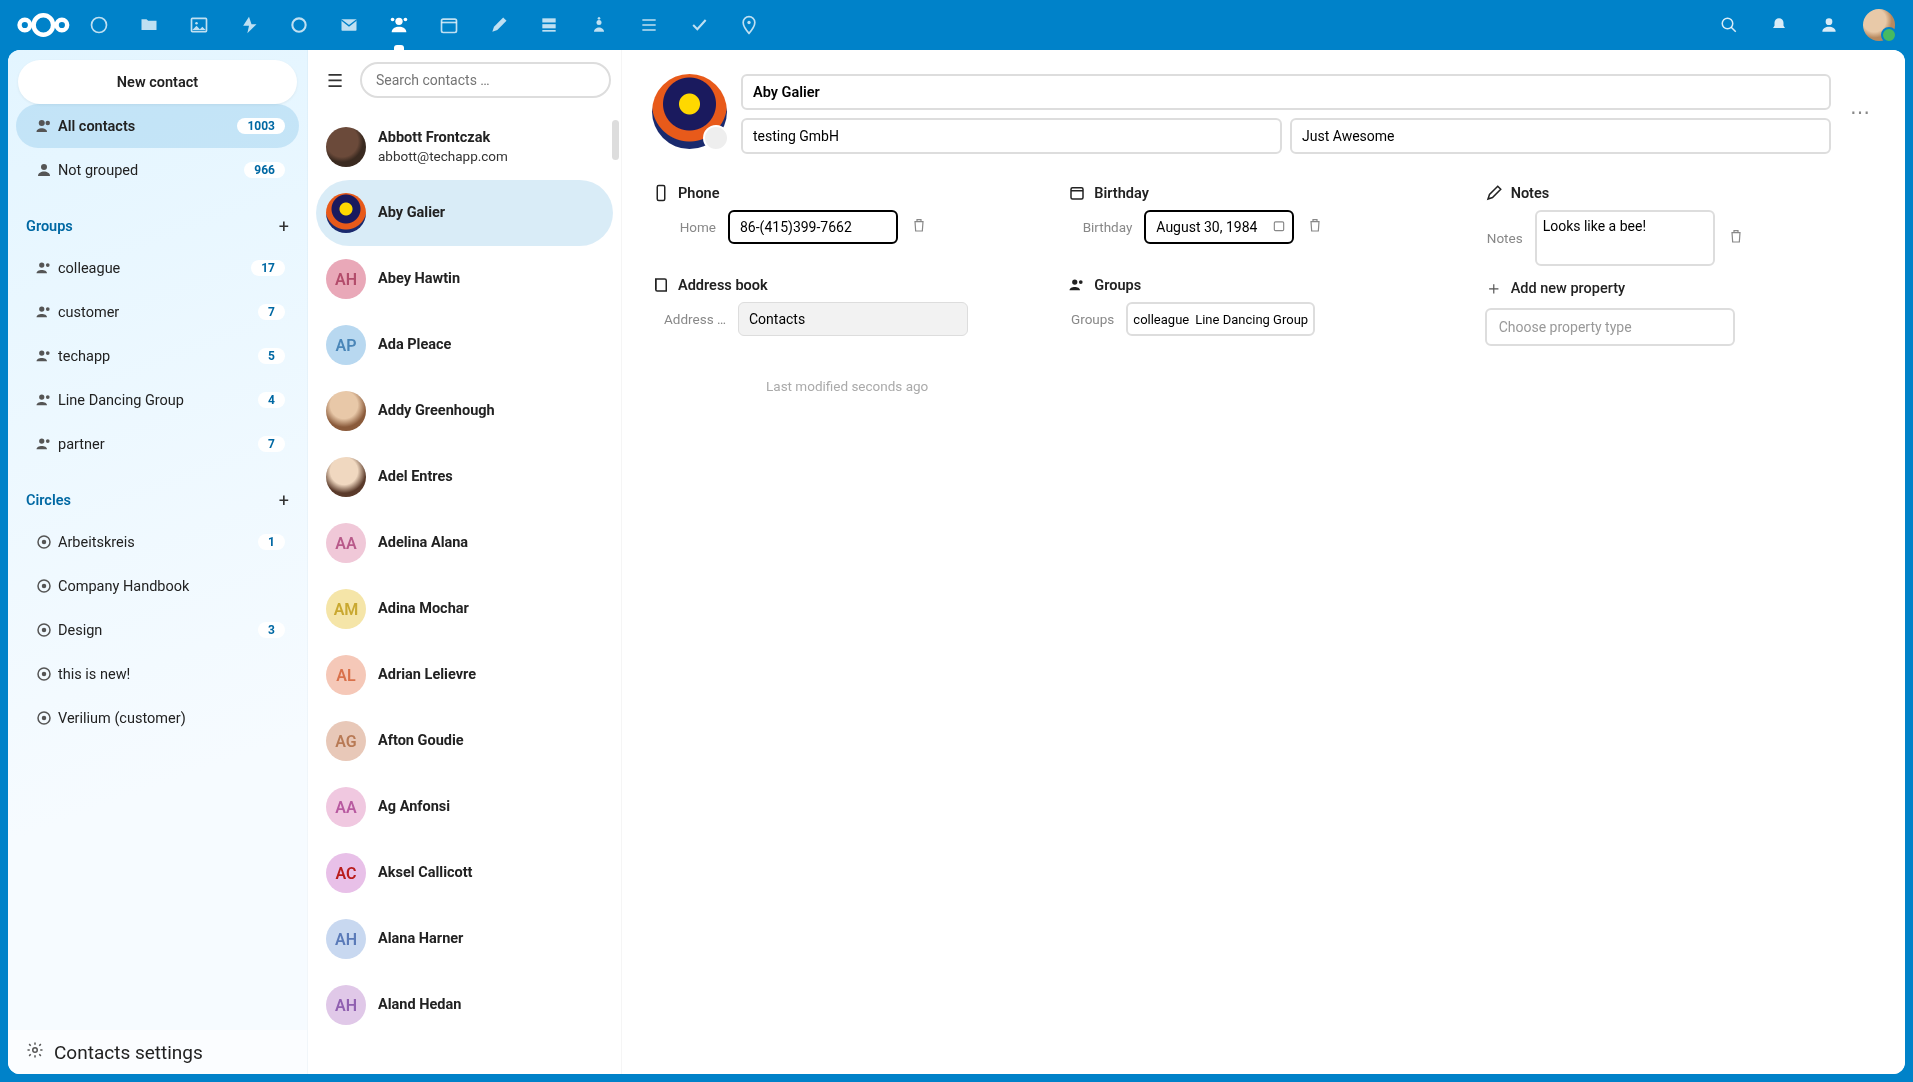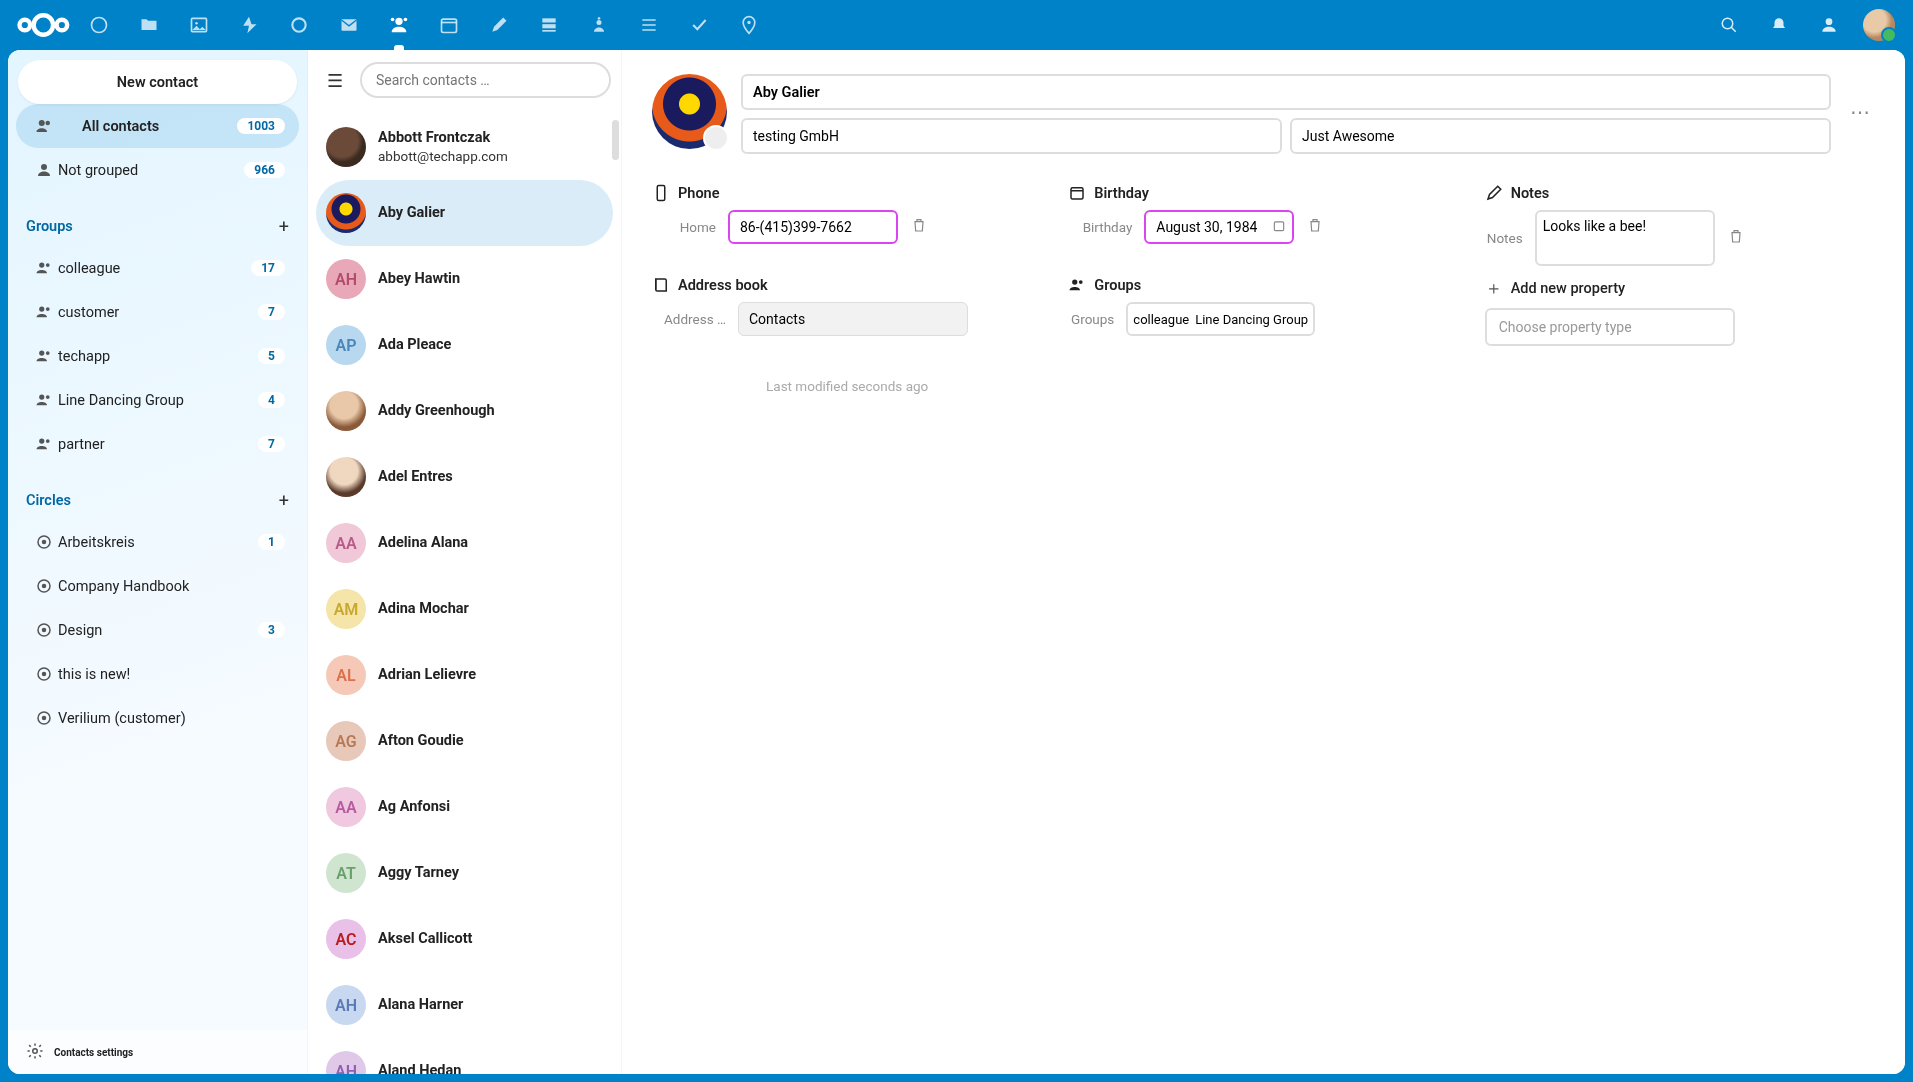--- a/index.html
+++ b/index.html
@@ -20,26 +20,26 @@
 
 #content-wrapper { position:absolute; top:50px; left:8px; right:8px; bottom:8px; background:#fff; border-radius:12px; overflow:hidden; display:flex; }
 
 
 #nav { width:300px; background:linear-gradient(160deg,#e3f5ff 0%,#f6fbff 70%); display:flex; flex-direction:column; border-right:1px solid rgba(0,0,0,.02); }
 #nav .new-btn-wrap { padding:10px 10px 0; }
 #nav .new-btn { width:100%; height:44px; border-radius:22px; background:#fff; border:none; font-size:14.5px; font-weight:600; color:#222; cursor:pointer; box-shadow:0 1px 3px rgba(0,0,0,.06); }
 #nav ul { list-style:none; padding:0 8px; }
 #nav li.row { display:flex; align-items:center; height:44px; padding:0 14px; border-radius:22px; color:#222; font-size:14.5px; cursor:pointer; }
 #nav li.row .icon { width:28px; display:flex; justify-content:center; color:#555; }
-#nav li.row.active { background:rgba(0,130,201,.15); font-weight:600;gap:24px; }
+#nav li.row.active { background:rgba(0,130,201,.15); font-weight:600; }
 #nav li.row .count { margin-left:auto; background:#fff; border-radius:12px; padding:1px 10px; font-size:12px; font-weight:700; color:#0068a3; }
 #nav .section-head { display:flex; align-items:center; height:40px; padding:0 18px; margin-top:14px; font-size:14.5px; font-weight:600; color:#0068a3; }
 #nav .section-head .plus { margin-left:auto; color:#333; cursor:pointer; font-size:18px; font-weight:400; }
 #nav .nav-body { flex:1; overflow-y:auto; }
-#nav .settings-row { display:flex; align-items:center; height:44px; padding:0 18px; font-size:10px; font-weight:700; color:#222; cursor:pointer; background:rgba(255,255,255,.6); }
+#nav .settings-row { display:flex; align-items:center; height:44px; padding:0 18px; font-size:19px; font-weight:400; color:#222; cursor:pointer; background:rgba(255,255,255,.6); }
 #nav .settings-row .icon { width:28px; color:#555; }
 
 
 #list { width:314px; background:#fff; border-right:1px solid rgba(0,0,0,.04); display:flex; flex-direction:column; position:relative; }
 #list-header { height:60px; display:flex; align-items:center; padding:0 10px; gap:8px; }
 #list-header .menu-btn { width:34px; height:34px; border:none; background:transparent; color:#333; cursor:pointer; font-size:18px; }
 #list-header input { flex:1; height:36px; border:2px solid #ddd; border-radius:18px; padding:0 14px; font-size:14px; outline:none; }
 #list-body { flex:1; overflow-y:auto; padding:4px 8px; }
 .contact-row { display:flex; align-items:center; height:66px; padding:0 10px; border-radius:33px; cursor:pointer; gap:12px; }
 .contact-row.active { background:rgba(0,130,201,.15); }
@@ -59,21 +59,21 @@
 .full-input { width:100%; height:36px; border:2px solid #ddd; border-radius:6px; padding:0 10px; font-size:14.5px; font-weight:600; }
 .half-row { display:flex; gap:8px; }
 .half-row input { flex:1; height:36px; border:2px solid #ddd; border-radius:6px; padding:0 10px; font-size:14px; }
 .d-more { width:30px; text-align:center; padding-top:26px; color:#888; font-size:20px; cursor:pointer; }
 
 .props { display:grid; grid-template-columns:repeat(3,1fr); gap:10px 26px; margin-top:30px; }
 .prop-section h3 { font-size:14.5px; font-weight:600; color:#222; display:flex; align-items:center; gap:8px; margin-bottom:8px; }
 .prop-row { display:flex; align-items:center; gap:6px; }
 .prop-row .label { width:70px; text-align:right; font-size:13.5px; color:#888; padding-right:6px;}
 .prop-row .label-w { width:80px;}
-.prop-row input[type=text] { height:34px; border:2px solid #d946ef; border-radius:6px; padding:0 10px; font-size:14px; }
+.prop-row input[type=text] { height:34px; border:2px solid #000000; border-radius:6px; padding:0 10px; font-size:14px; }
 .prop-row textarea { width:180px; height:56px; border:2px solid #ddd; border-radius:6px; padding:6px 6px; font-size:14px; resize:none; }
 .prop-row .w-m { width:170px; }
 .prop-row .w-s { width:150px; }
 .del-btn { width:30px; height:30px; background:transparent; border:none; color:#888; cursor:pointer; font-size:15px; }
 .ab-field { background:#f2f2f2; border:1px solid #ddd !important; height:34px; border-radius:6px; padding:0 10px; font-size:14px; display:flex; align-items:center; width:230px; }
 .tags-box { border:2px solid #ddd; border-radius:6px; padding:3px 5px; display:flex; gap:6px; min-height:34px; align-items:center; }
 .tag { font-size:13px; }
 .add-prop-row { display:flex; align-items:center; gap:8px; font-size:14.5px; font-weight:500; color:#222; }
 .choose-input { width:250px; height:38px; border:2px solid #ddd; border-radius:6px; padding:0 12px; font-size:14px; color:#999; display:flex; align-items:center; margin-top:8px; }
 .last-mod { text-align:center; font-size:13.5px; color:#aaa; margin-top:22px; grid-column:1; }
@@ -423,26 +423,20 @@
             <div class="name">Afton Goudie</div>
           </div>
         </div>
         <div class="contact-row">
           <div class="av" style="background:#f0c8e0;color:#b85aa0">AA</div>
           <div class="txt">
             <div class="name">Ag Anfonsi</div>
           </div>
         </div>
         <div class="contact-row">
-          <div class="av" style="background:#d0e5d0;color:#6aa06a">AT</div>
-          <div class="txt">
-            <div class="name">Aggy Tarney</div>
-          </div>
-        </div>
-        <div class="contact-row">
           <div class="av" style="background:#e8c0e8;color:#b91c1c">AC</div>
           <div class="txt">
             <div class="name">Aksel Callicott</div>
           </div>
         </div>
         <div class="contact-row">
           <div class="av" style="background:#c8d8f0;color:#5a7ab8">AH</div>
           <div class="txt">
             <div class="name">Alana Harner</div>
           </div>

